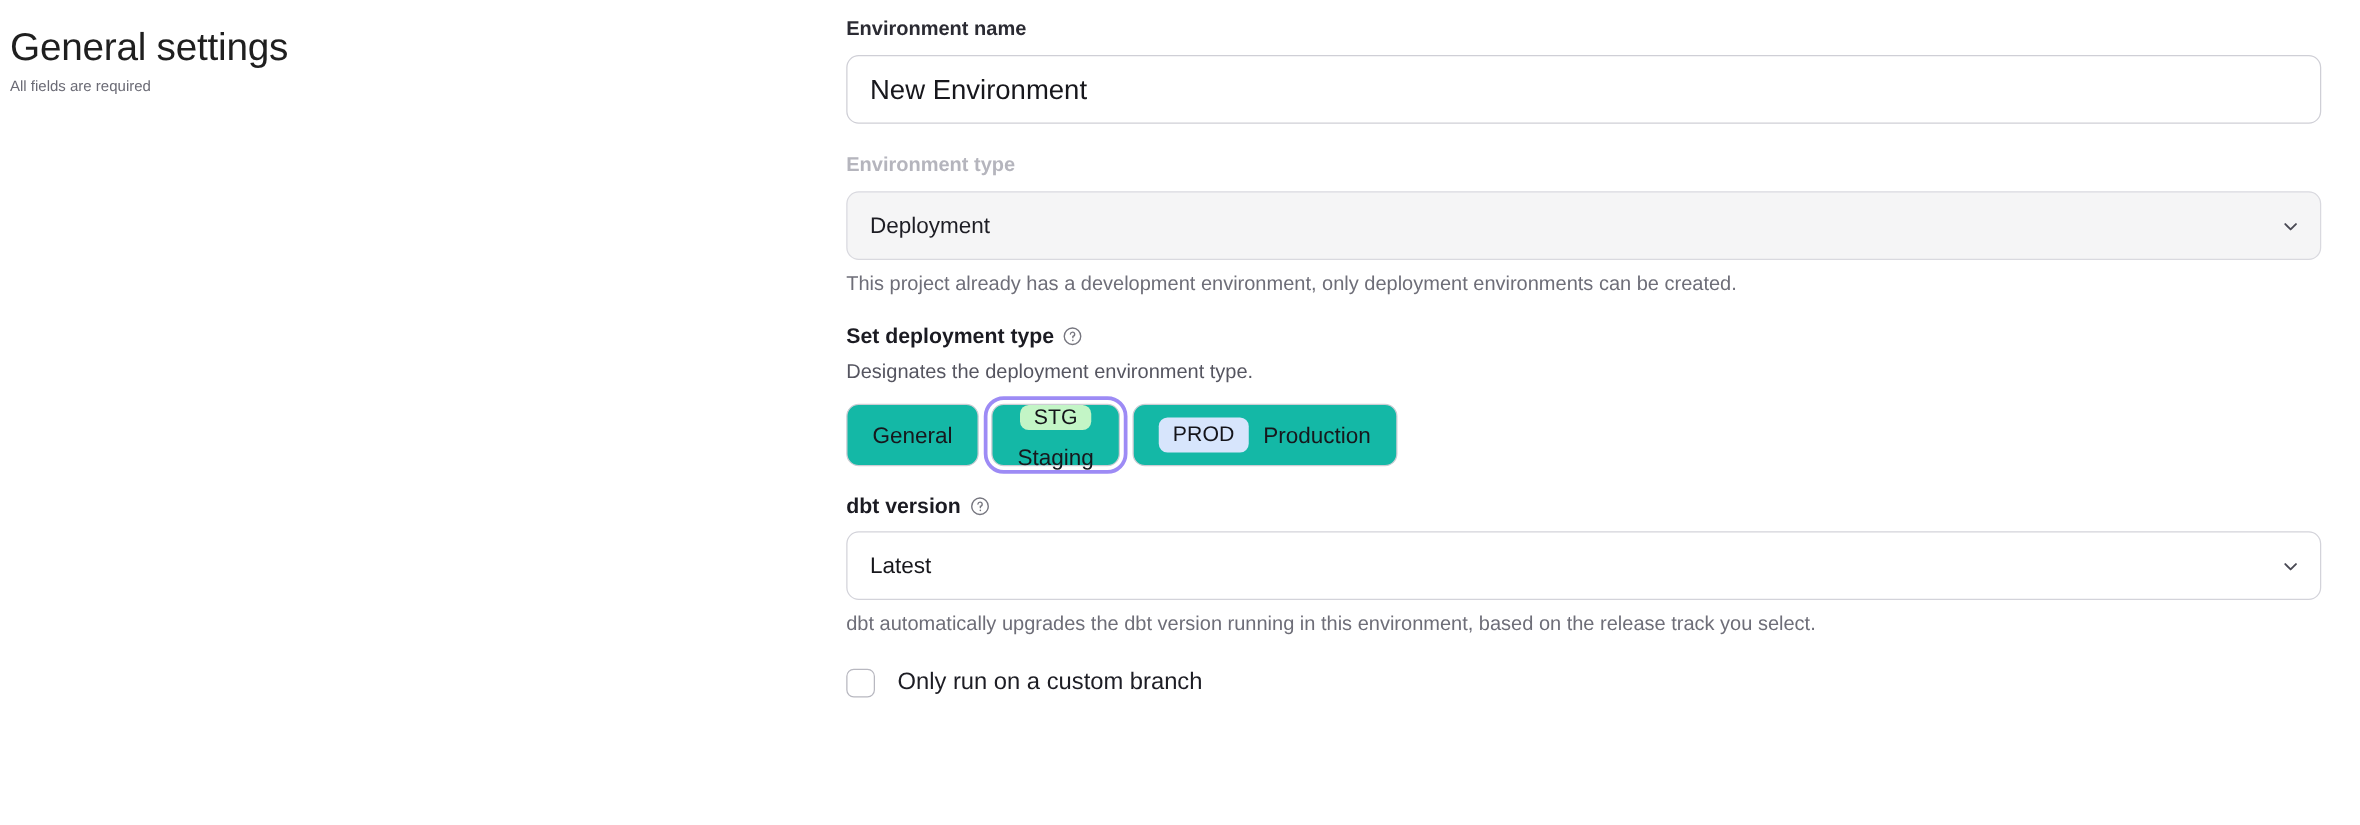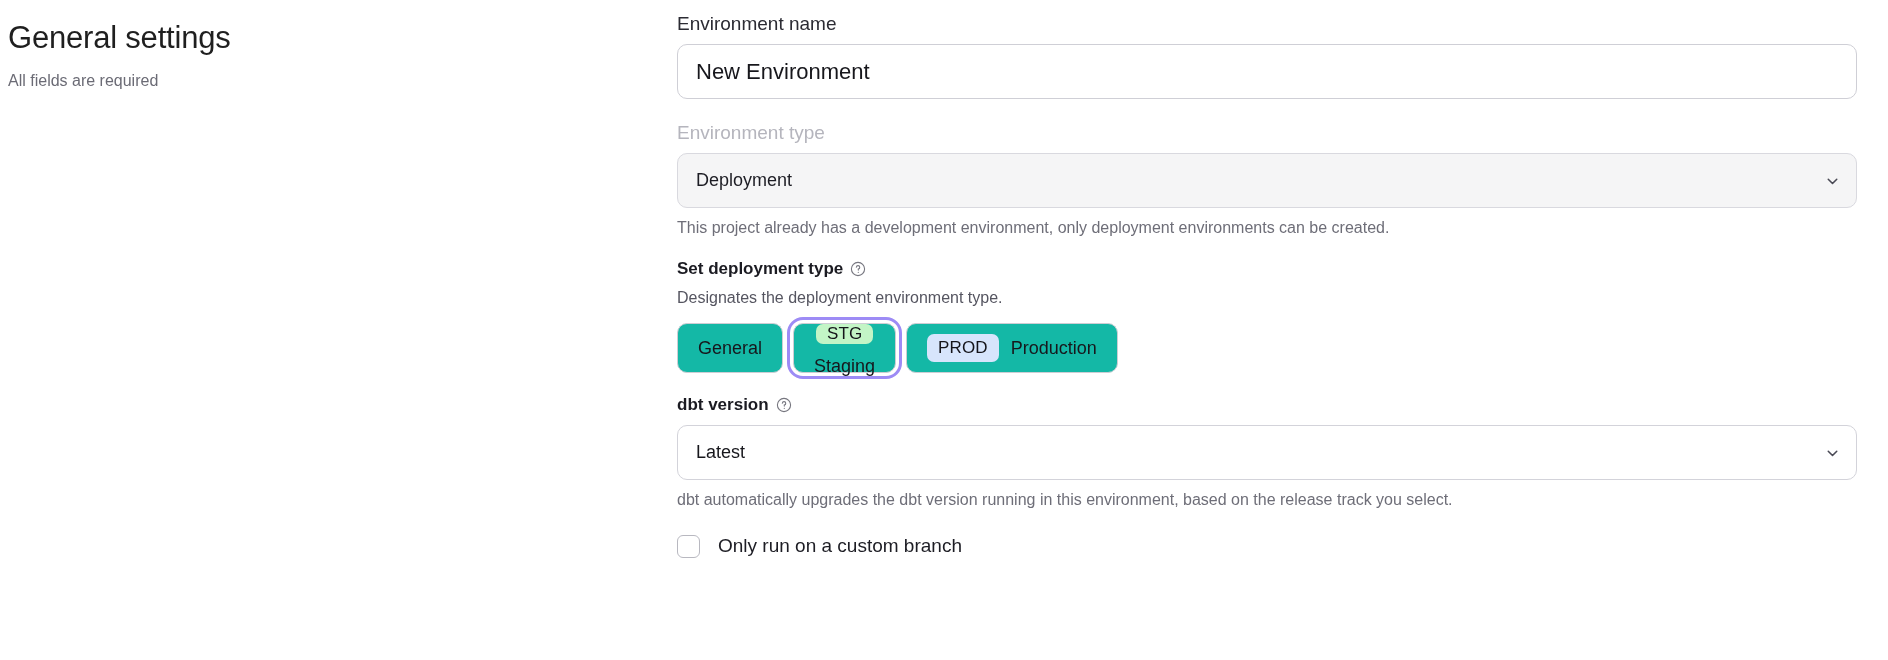--- a/index.html
+++ b/index.html
@@ -30,39 +30,39 @@
 
   .page-title {
     font-size: 31px;
     line-height: 40px;
     font-weight: 400;
     color: #1f1f1f;
     letter-spacing: -0.2px;
   }
 
   .page-subtitle {
-    margin-top: 12px;
-    font-size: 16px;
+    margin-top: 0;
+    font-size: 12px;
     line-height: 22px;
     color: #6b6b75;
   }
 
   
   .form-col {
     position: absolute;
     left: 677px;
     top: 12px;
     width: 1180px;
   }
 
   .field-label {
-    font-size: 19px;
+    font-size: 16px;
     line-height: 24px;
     color: #2b2b33;
-    font-weight: 400;
+    font-weight: 700;
   }
 
   .field-label.muted { color: #b5b5bd; }
 
   .field-label.bold {
     font-weight: 700;
     color: #1b1b22;
     font-size: 17px;
     display: inline-flex;
     align-items: center;

